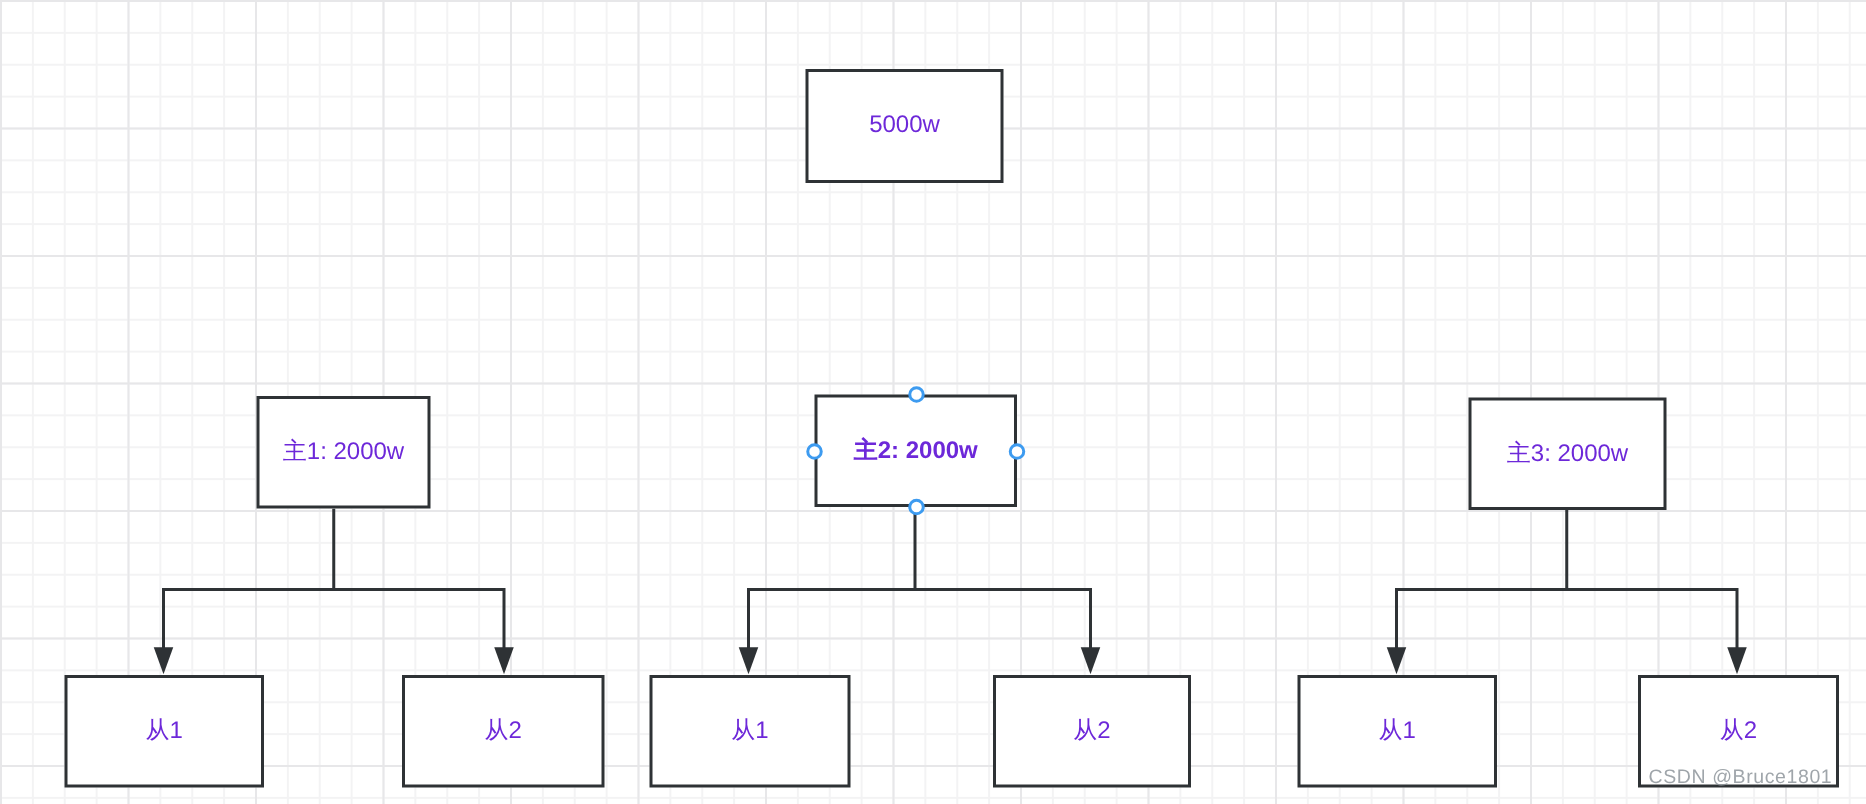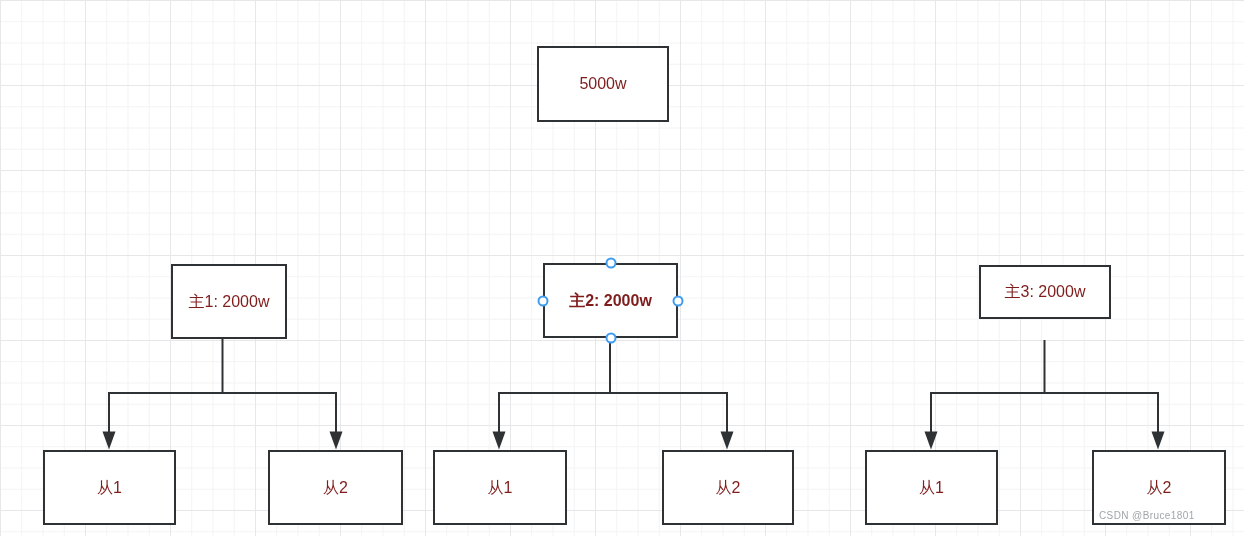--- a/index.html
+++ b/index.html
@@ -17,35 +17,35 @@
   }
 
   .edges{position:absolute;left:0;top:0;width:1244px;height:536px;pointer-events:none;}
   .edges path.line{fill:none;stroke:#2e3235;stroke-width:2;}
   .edges path.arrow{fill:#2e3235;stroke:none;}
 
   .node{
     position:absolute;box-sizing:border-box;
     background:#ffffff;border:2px solid #2e3235;
     display:flex;align-items:center;justify-content:center;
-    font-size:16px;color:#7f1d1d;line-height:1.2;white-space:nowrap;text-align:center;
+    font-size:16px;color:#6d28d9;line-height:1.2;white-space:nowrap;text-align:center;
   }
 
   .handle{
     position:absolute;width:7px;height:7px;border-radius:50%;
     background:#ffffff;border:2px solid #3d9bf0;z-index:3;
   }
   .handle.top{left:50%;top:-2px;transform:translate(-50%,-50%);}
   .handle.bottom{left:50%;bottom:-2px;transform:translate(-50%,50%);}
   .handle.left{left:-2px;top:50%;transform:translate(-50%,-50%);}
   .handle.right{right:-2px;top:50%;transform:translate(50%,-50%);}
 
   .watermark{
     position:absolute;left:1099px;top:510px;z-index:5;
-    font-size:10px;color:rgba(135,142,149,0.8);letter-spacing:0.4px;
+    font-size:13px;color:rgba(135,142,149,0.8);letter-spacing:0.4px;
   }
 </style>
 </head>
 <body>
 
 <div class="canvas">
 
   <svg class="edges" viewBox="0 0 1244 536" xmlns="http://www.w3.org/2000/svg">
     <g>
       <path class="line" d="M222.5 339 V393 M108 393 H337 M109 393 V433.5 M336 393 V433.5"></path>
@@ -73,21 +73,21 @@
   </div>
 
   <div class="node" style="left:543px;top:263px;width:135px;height:75px;font-weight:bold;">
     <span>主2: 2000w</span>
     <span class="handle top"></span>
     <span class="handle bottom"></span>
     <span class="handle left"></span>
     <span class="handle right"></span>
   </div>
 
-  <div class="node" style="left:979px;top:265px;width:132px;height:54px;">
+  <div class="node" style="left:979px;top:265px;width:132px;height:75px;">
     <span>主3: 2000w</span>
   </div>
 
   <div class="node" style="left:43px;top:450px;width:133px;height:75px;">
     <span>从1</span>
   </div>
   <div class="node" style="left:268px;top:450px;width:135px;height:75px;">
     <span>从2</span>
   </div>
 

